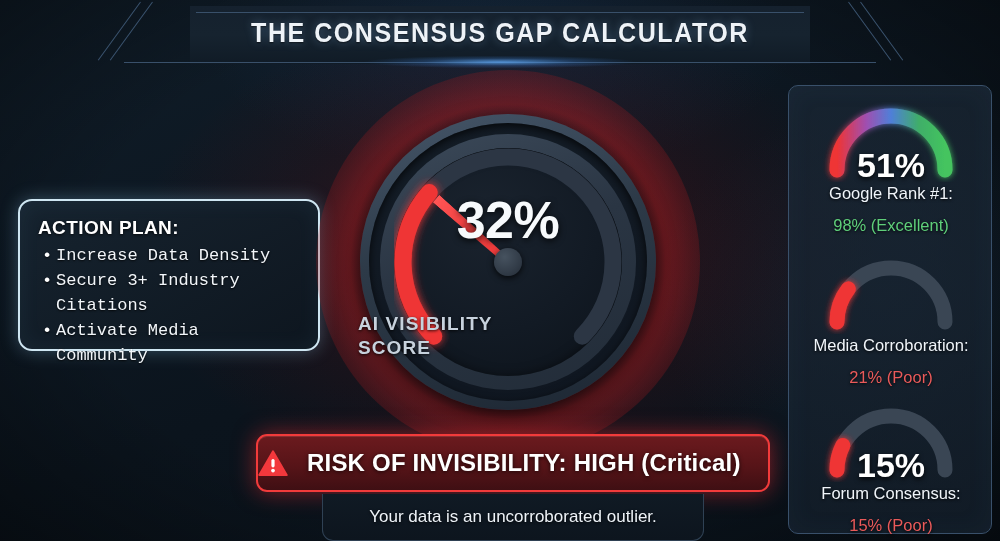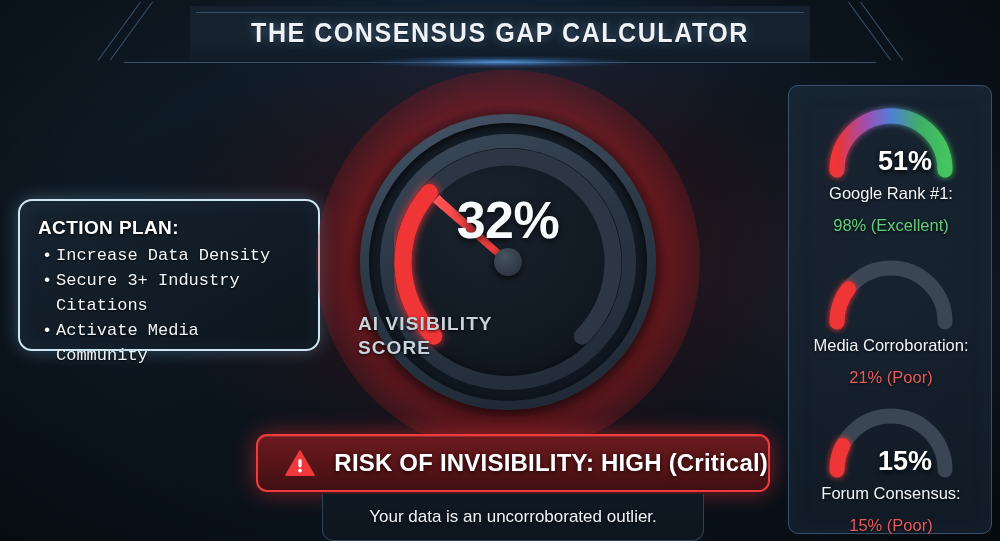--- a/index.html
+++ b/index.html
@@ -132,21 +132,21 @@
     font-size:19px; font-weight:bold; color:#c7d2dd; letter-spacing:1.1px;
     line-height:1.28; text-shadow:0 1px 3px rgba(0,0,0,0.85);
   }
 
   
   #risk-banner {
     position:absolute; left:256px; top:434px; width:514px; height:58px;
     border:2px solid #f23b3b; border-radius:11px;
     background:linear-gradient(180deg,#6b1a1e 0%,#571418 55%,#3f0f13 100%);
     box-shadow:0 0 22px rgba(235,40,45,0.55), inset 0 1px 0 rgba(255,120,120,0.22);
-    display:flex; align-items:center; justify-content:flex-end; gap:19px;
+    display:flex; align-items:center; justify-content:flex-start; gap:19px;
   }
   #risk-icon { width:30px; height:27px; flex:none; margin-top:1px; }
   #risk-text {
     font-size:24px; font-weight:bold; color:#ffffff; letter-spacing:0.2px;
     text-shadow:0 1px 4px rgba(0,0,0,0.7);
   }
   #risk-subcaption {
     position:absolute; left:322px; top:494px; width:382px; height:47px;
     border:1px solid #2f4154; border-top:none; border-radius:0 0 11px 11px;
     background:linear-gradient(180deg,#101a24 0%,#0d151e 100%);
@@ -161,22 +161,22 @@
     background:linear-gradient(180deg,rgba(27,40,54,0.72) 0%,rgba(20,31,43,0.80) 100%);
     box-shadow:inset 0 0 26px rgba(60,100,140,0.08);
   }
   .metric { position:absolute; left:0; width:204px; }
   #metric-0 { top:16px; }
   #metric-1 { top:168px; }
   #metric-2 { top:316px; }
   .metric-gauge { position:relative; width:142px; height:80px; margin:0 auto; }
   .metric-gauge svg { position:absolute; left:0; top:0; }
   .metric-value {
-    position:absolute; left:14px; top:44px; width:142px; text-align:center;
-    font-size:27px; font-weight:bold; color:#ffffff;
+    position:absolute; left:0; top:44px; width:142px; text-align:center;
+    font-size:34px; font-weight:bold; color:#ffffff;
     text-shadow:0 2px 5px rgba(0,0,0,0.9);
   }
   .metric-name {
     margin-top:2px; text-align:center;
     font-size:16.5px; color:#f0f5fa; text-shadow:0 1px 3px rgba(0,0,0,0.85);
   }
   .metric-status {
     margin-top:13px; text-align:center;
     font-size:16.5px; text-shadow:0 1px 3px rgba(0,0,0,0.85);
   }

